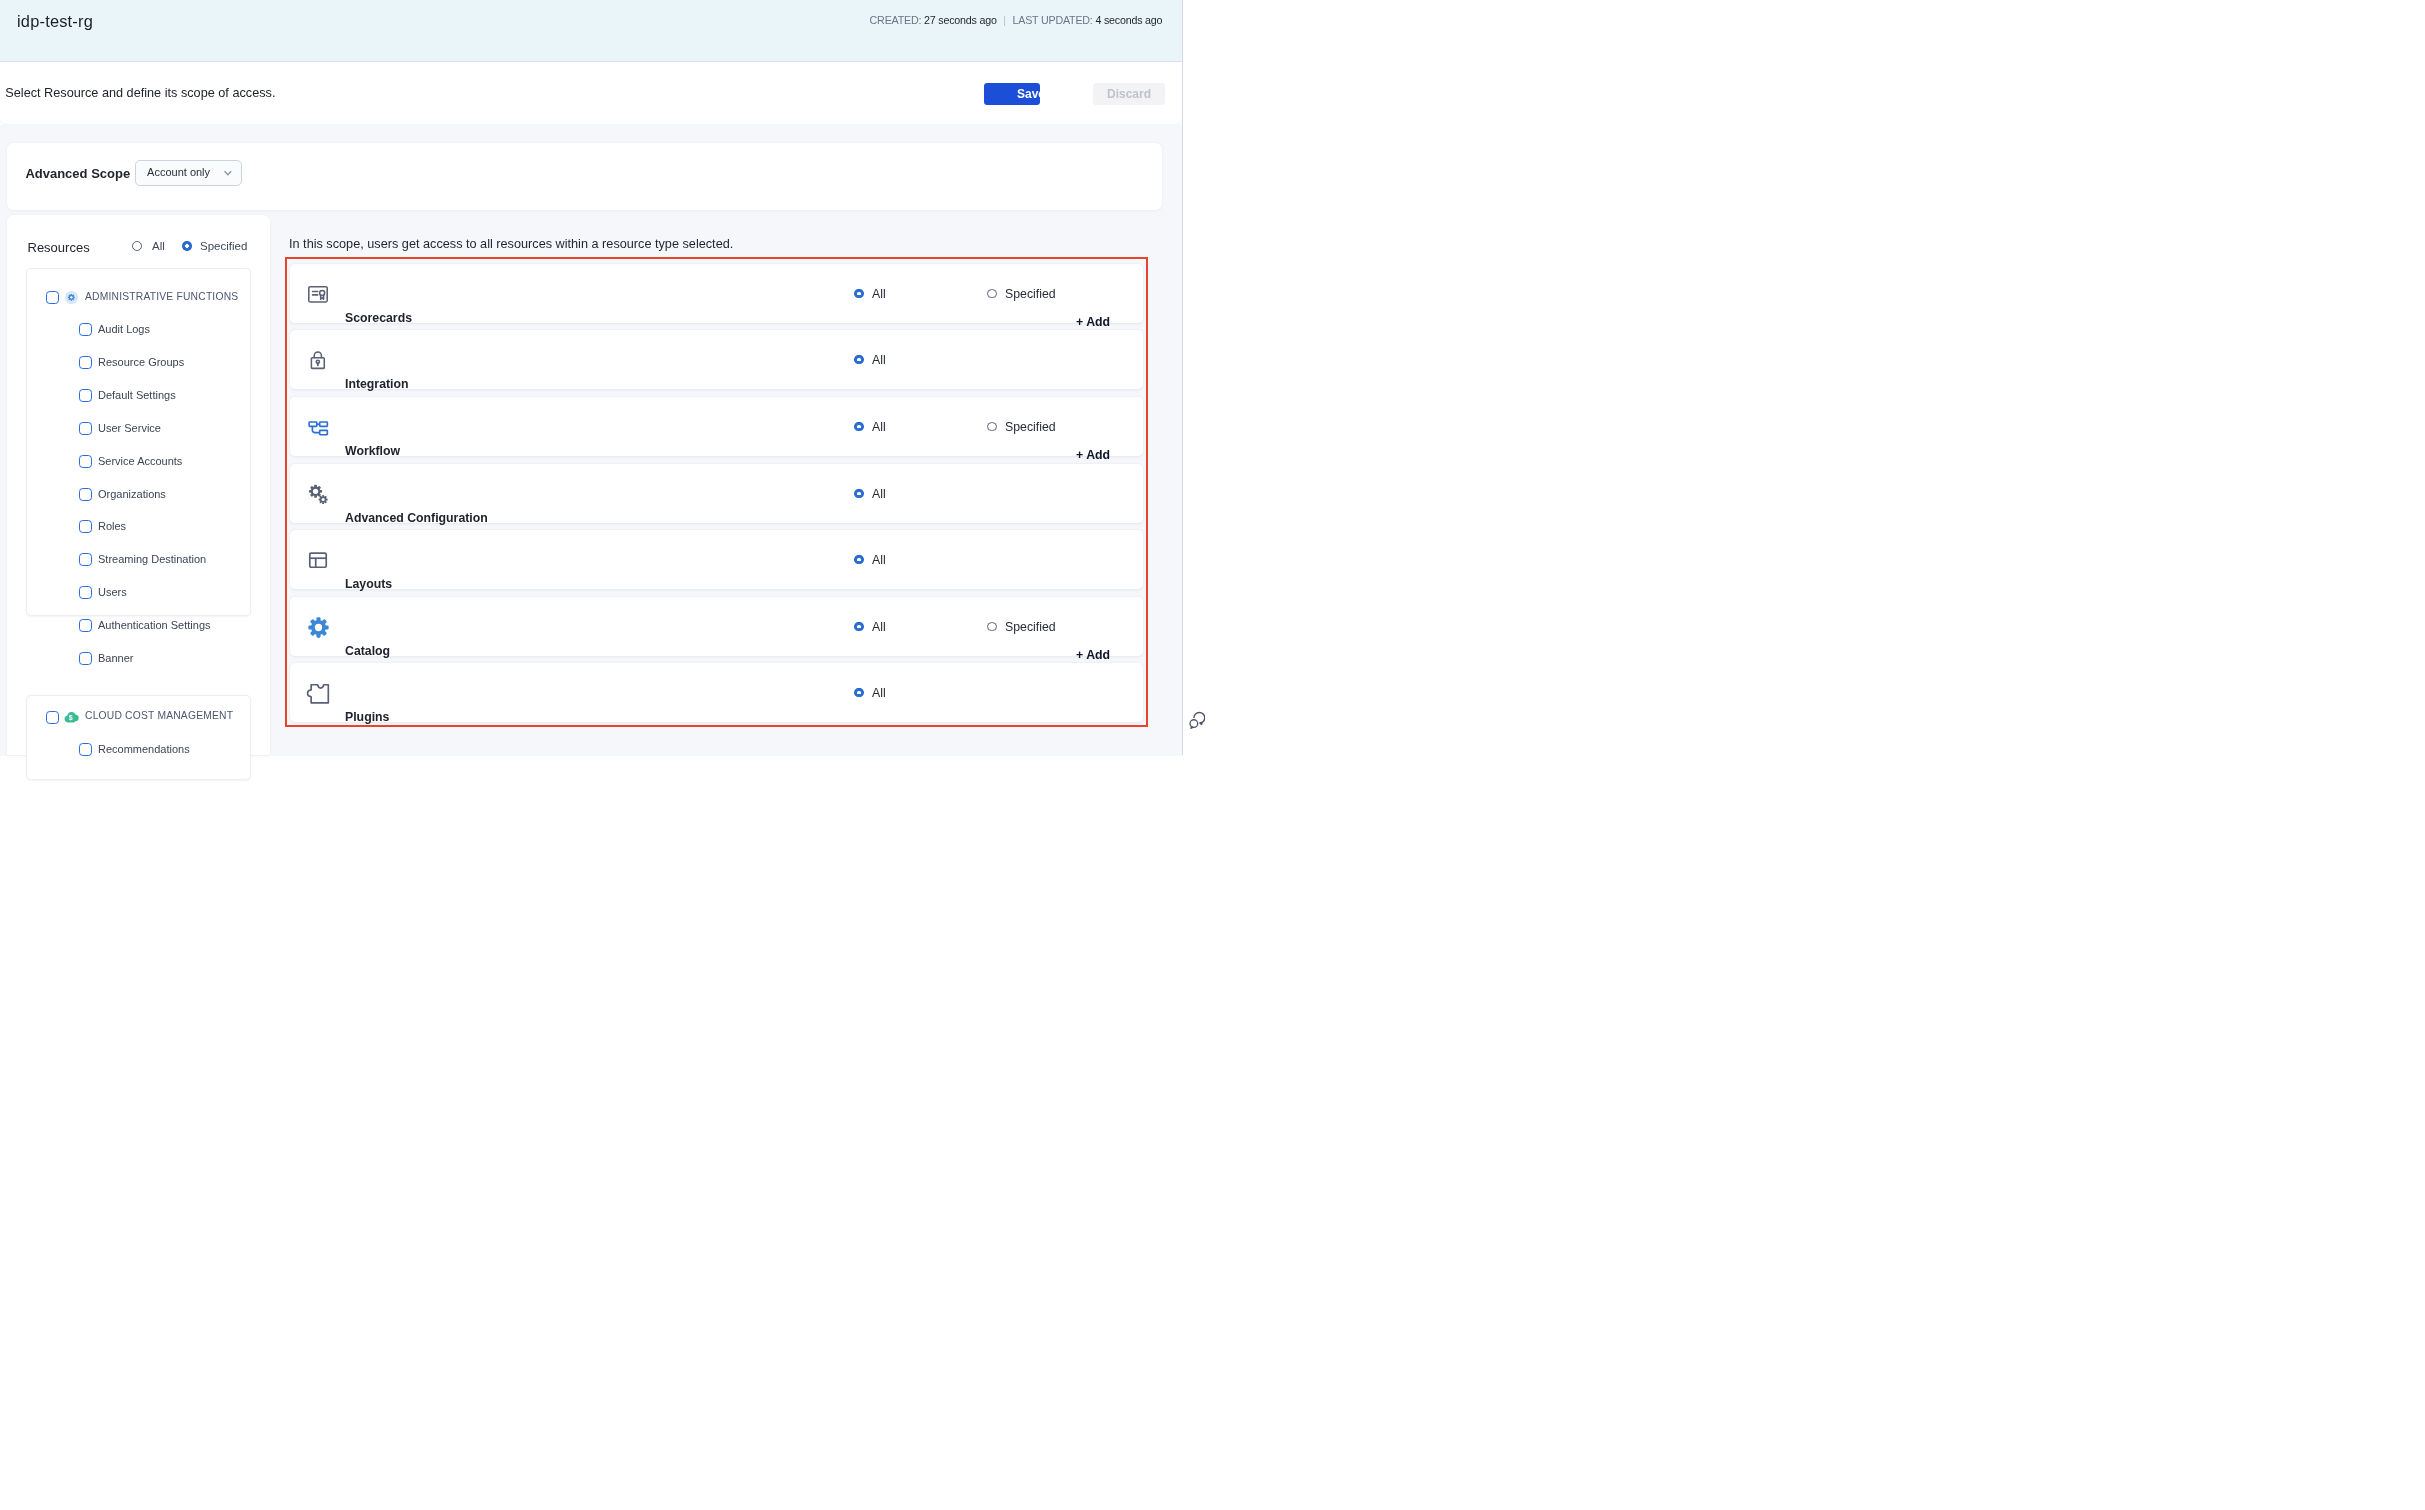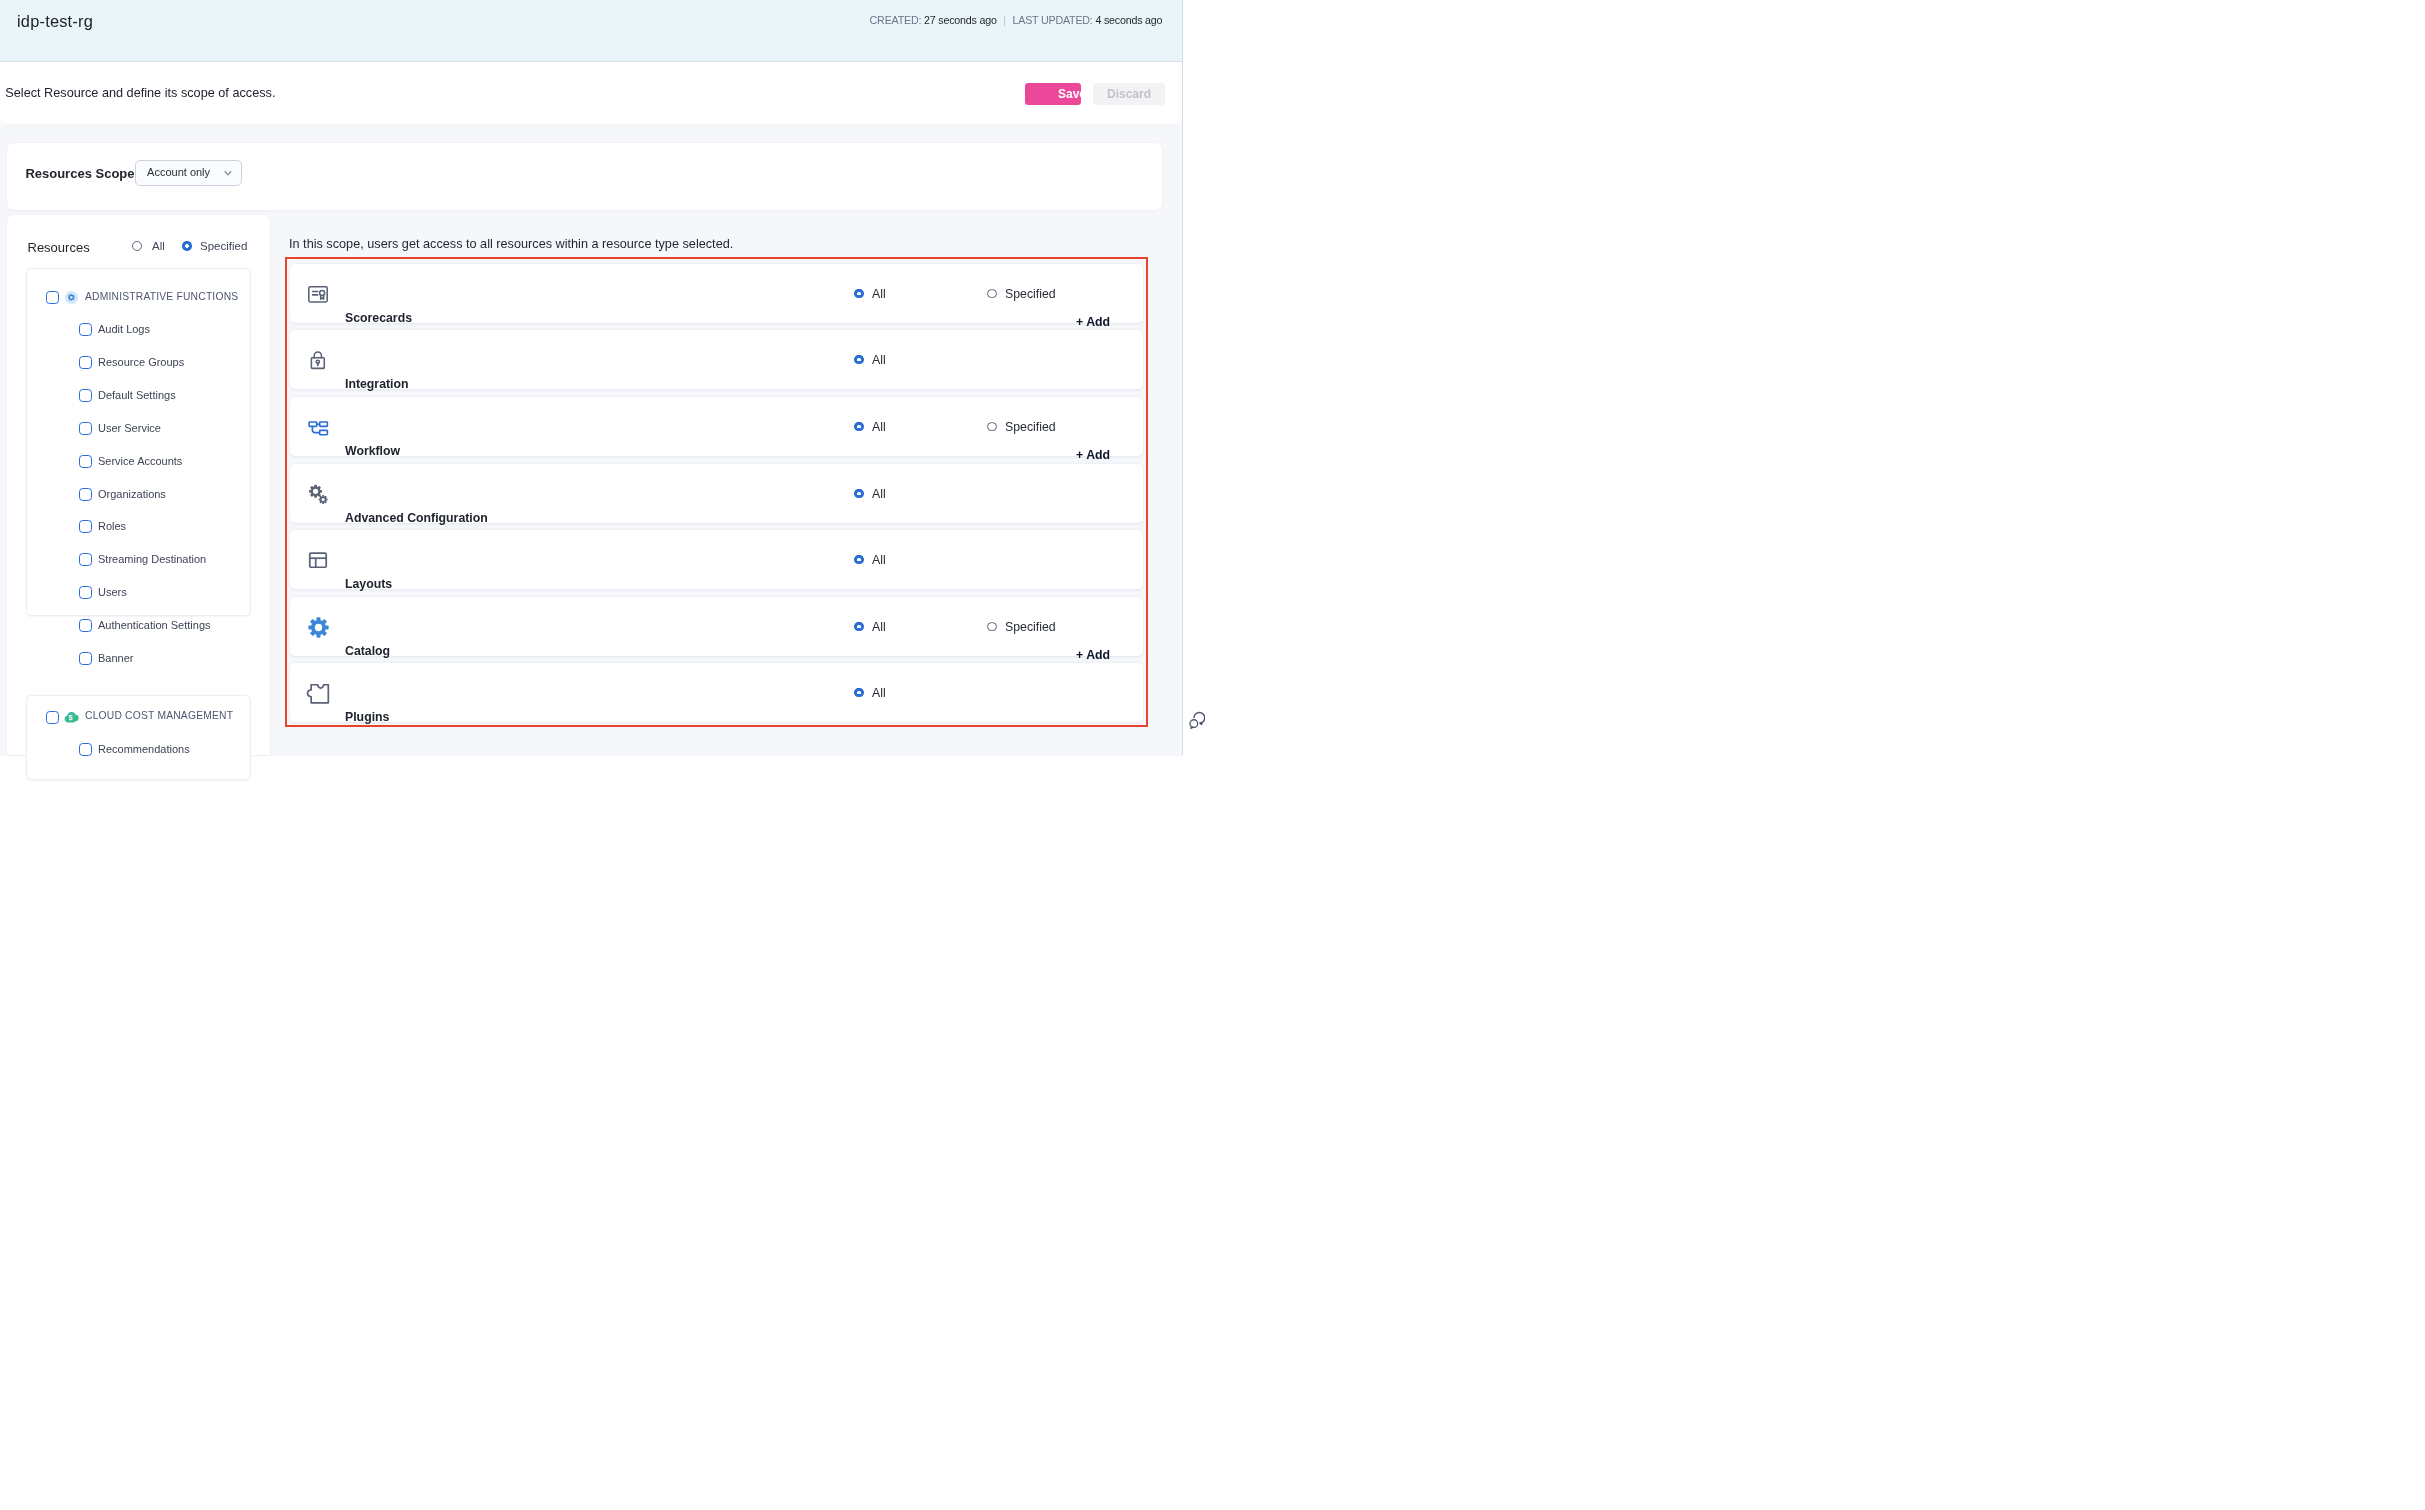--- a/index.html
+++ b/index.html
@@ -8,21 +8,21 @@
 
 #appbar { position:absolute; left:0; top:0; width:1182px; height:62px; background:#eaf5fa; border-bottom:0.8px solid #dde7ee; }
 #title { position:absolute; left:17px; top:11.5px; font-size:16.4px;  color:#1c2026; letter-spacing:0.2px; }
 #meta { position:absolute; right:19.7px; top:14.4px; font-size:10.7px; letter-spacing:-0.2px; color:#1e222b; }
 #meta .lbl { color:#6b7487; }
 #meta .sep { color:#b9c0cc; padding:0 6.6px; font-size:10.7px; }
 
 #toolbar { position:absolute; left:0; top:62px; width:1182px; height:62px; background:#fff; border-radius:0 0 6.6px 6.6px; box-shadow:0 0.8px 2.5px rgba(30,40,70,.07); }
 #toolbar .txt { position:absolute; left:5.3px; top:24px; font-size:12.7px; color:#20242c; }
 .btn { position:absolute; top:21.3px; height:22px; border-radius:3.3px; font-size:12px; font-weight:700; text-align:center; line-height:22px; }
-#btn-save { left:1025px; width:56px; background:#ec4899; color:#fff;padding-left:33px; }
+#btn-save { left:984px; width:56px; background:#1d4ed8; color:#fff;padding-left:33px; }
 #btn-discard { left:1093px; width:72px; background:#f3f3f6; color:#bfc3cc; }
 
 #page { position:absolute; left:0; top:125px; width:1182px; height:631px; background:#f5f7fb; }
 #rightstrip { position:absolute; left:1182px; top:0; width:31px; height:755px; background:#fff; border-left:1.2px solid #d7d9e4; }
 
 #rs-card { position:absolute; left:7.4px; top:18px; width:1155px; height:67px; background:#fff; border-radius:6.6px; box-shadow:0 0.8px 2.5px rgba(30,40,70,.05); }
 #rs-card .cap { position:absolute; left:18px; top:23px; font-size:13px; font-weight:700; color:#23262e; }
 #rs-sel { position:absolute; left:128px; top:17px; width:107px; height:26px; border:0.8px solid #cdd3de; border-radius:4.9px; background:#fafbfd; }
 #rs-sel .v { position:absolute; left:10.7px; top:4.9px; font-size:11px; font-weight:400; color:#2a2e38; }
 #rs-sel .ch { position:absolute; right:9px; top:7.4px; }
@@ -76,21 +76,21 @@
 <svg width="16.4" height="18" viewBox="0 0 20 22">
  <circle cx="12.6" cy="8.4" r="6.6" fill="none" stroke="#4e5468" stroke-width="1.7"></circle>
  <path d="M16.2 13.6 l-0.5 3.4 -4 -2.3 z" fill="#4e5468" stroke="#4e5468" stroke-width="1" stroke-linejoin="round"></path>
  <circle cx="5.9" cy="15.4" r="4.7" fill="#fff" stroke="#fff" stroke-width="4.5"></circle>
  <circle cx="5.9" cy="15.4" r="4.7" fill="#fff" stroke="#4e5468" stroke-width="1.6"></circle>
  <path d="M2.8 18.6 l-0.9 3.2 3.8 -1.7 z" fill="#4e5468" stroke="#4e5468" stroke-width="0.8" stroke-linejoin="round"></path>
 </svg>
 </div>
 <div id="page">
   <div id="rs-card">
-    <div class="cap">Resources Scope</div>
+    <div class="cap">Advanced Scope</div>
     <div id="rs-sel">
       <div class="v">Account only</div>
       <svg class="ch" width="9.8" height="9.8" viewBox="0 0 12 12">
           <path d="M2 4 L6 8.2 L10 4" fill="none" stroke="#8b93a5" stroke-width="1.6"></path>
         </svg>
     </div>
   </div>
   <div id="scope-text">In this scope, users get access to all resources within a resource type selected.</div>
   <div id="redbox"></div>
 <div class="row" style="top:139px">

